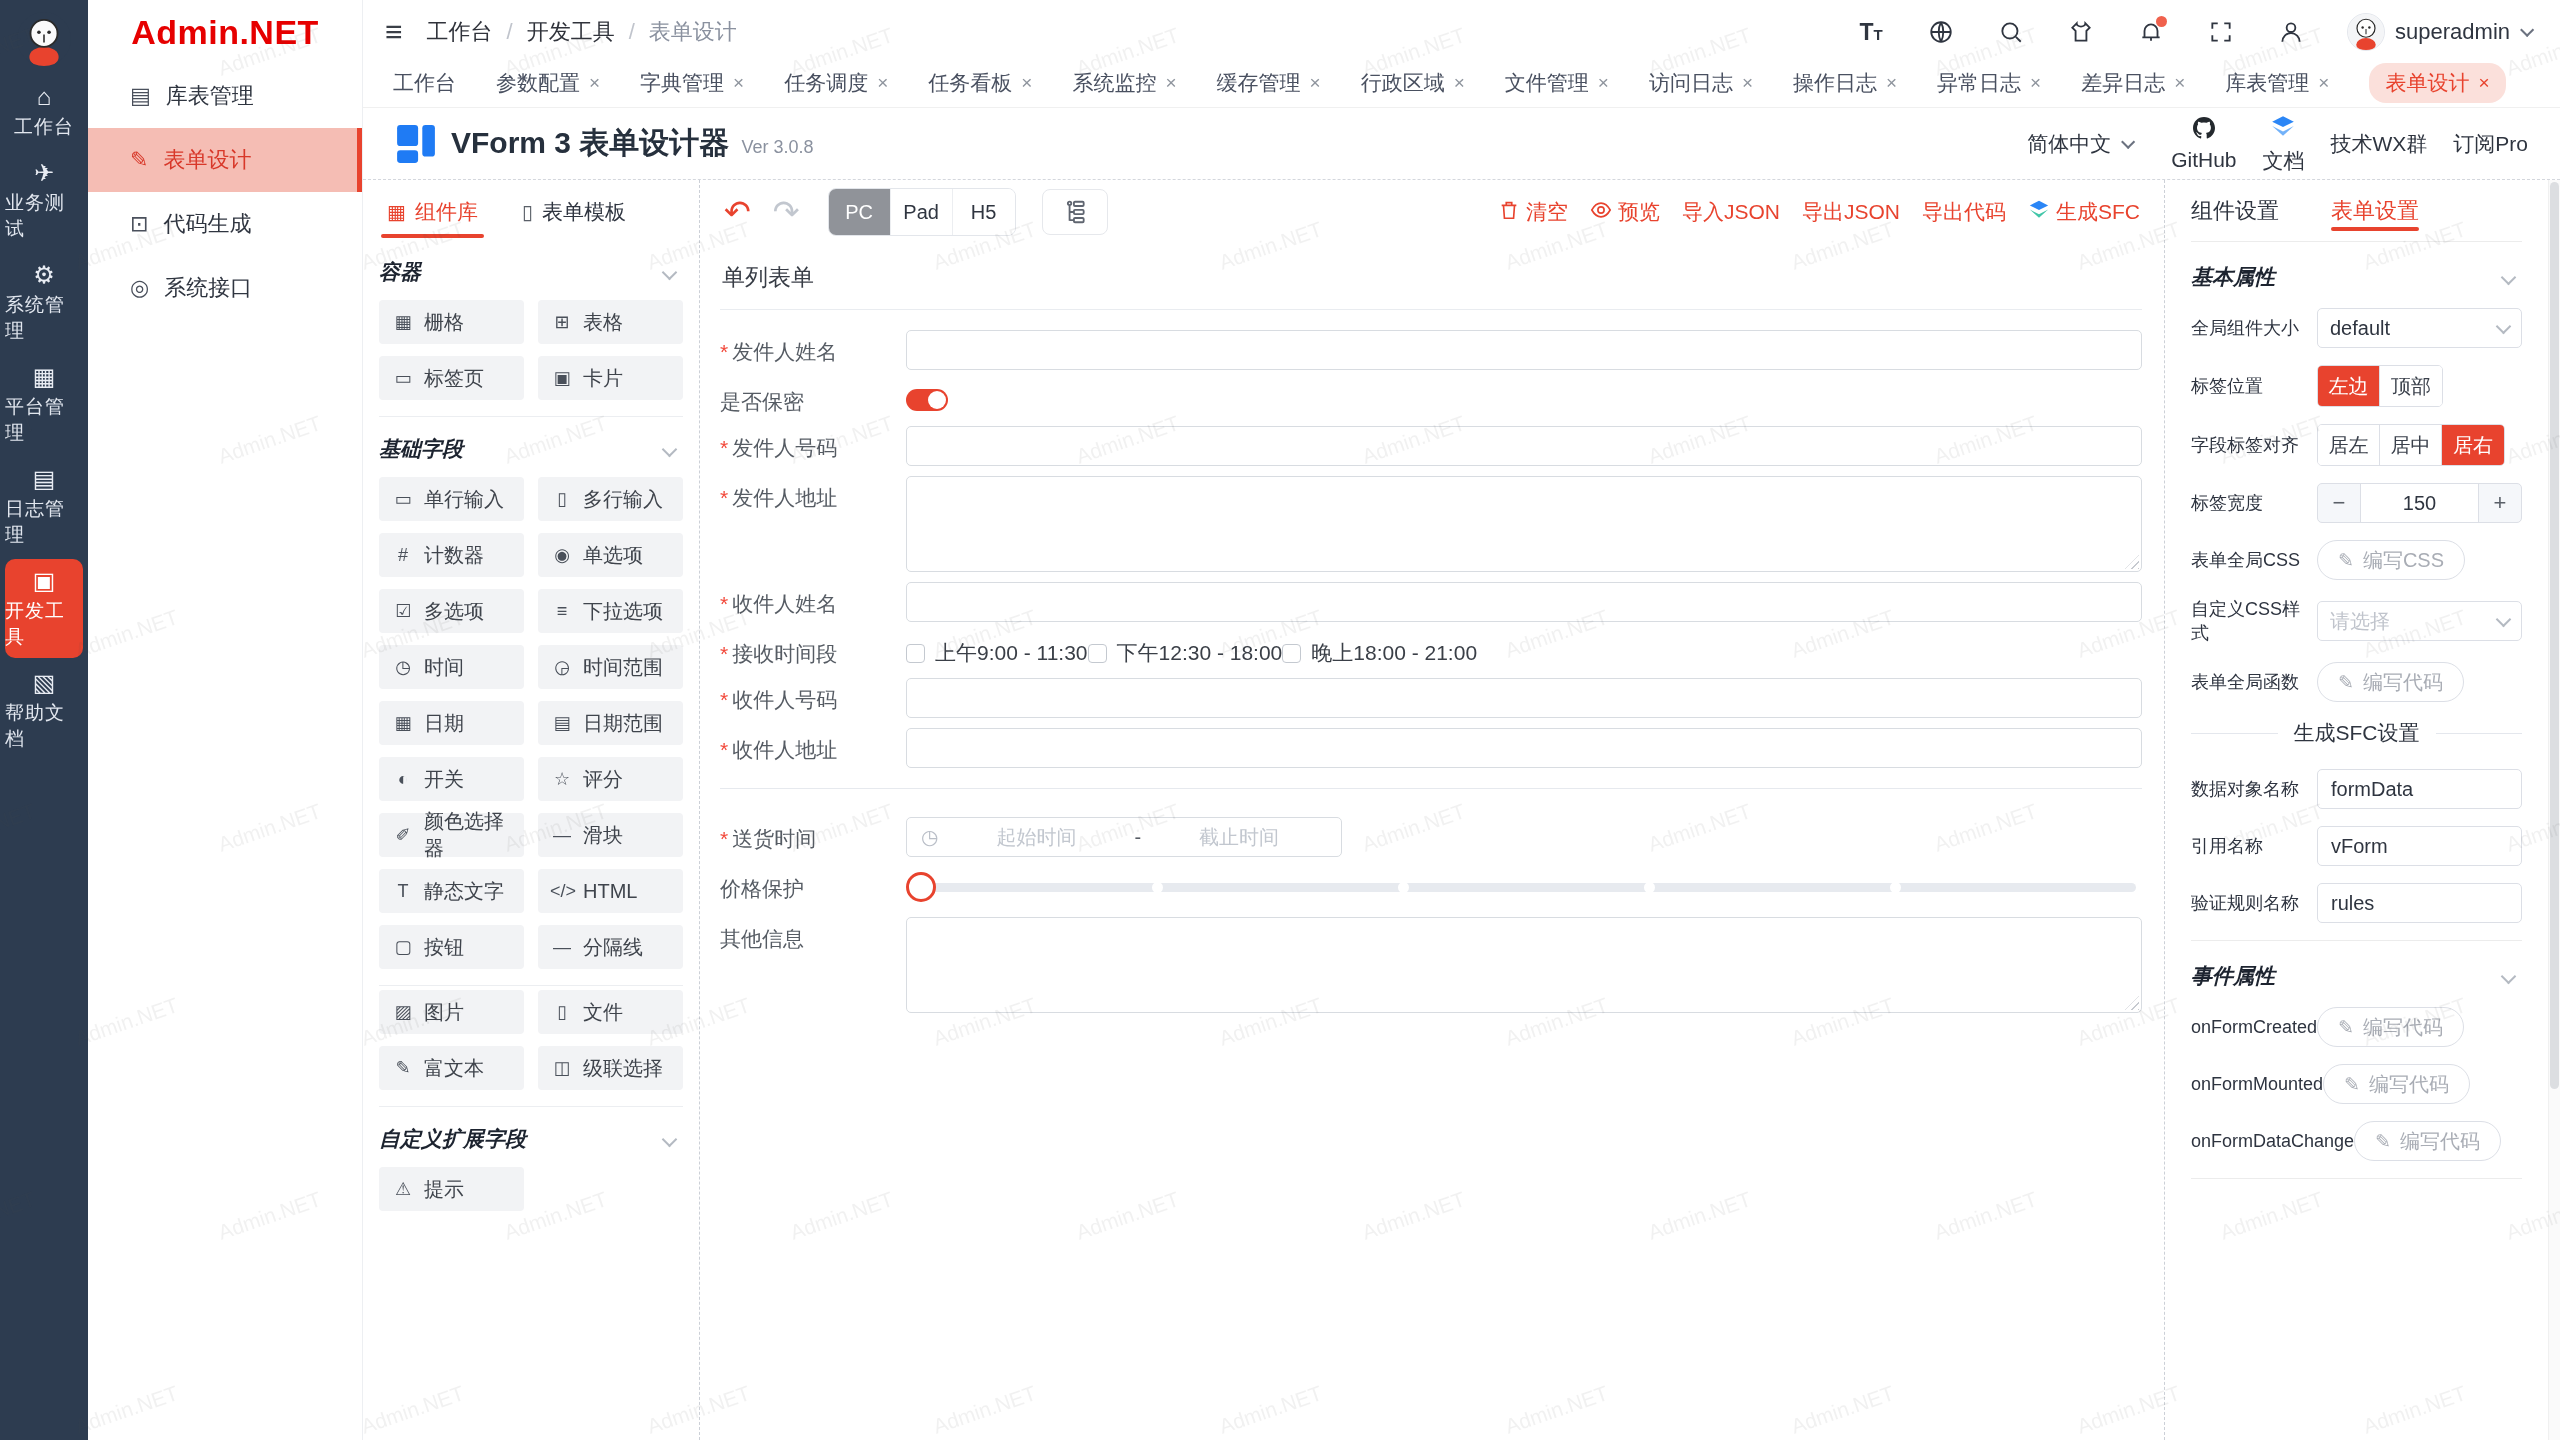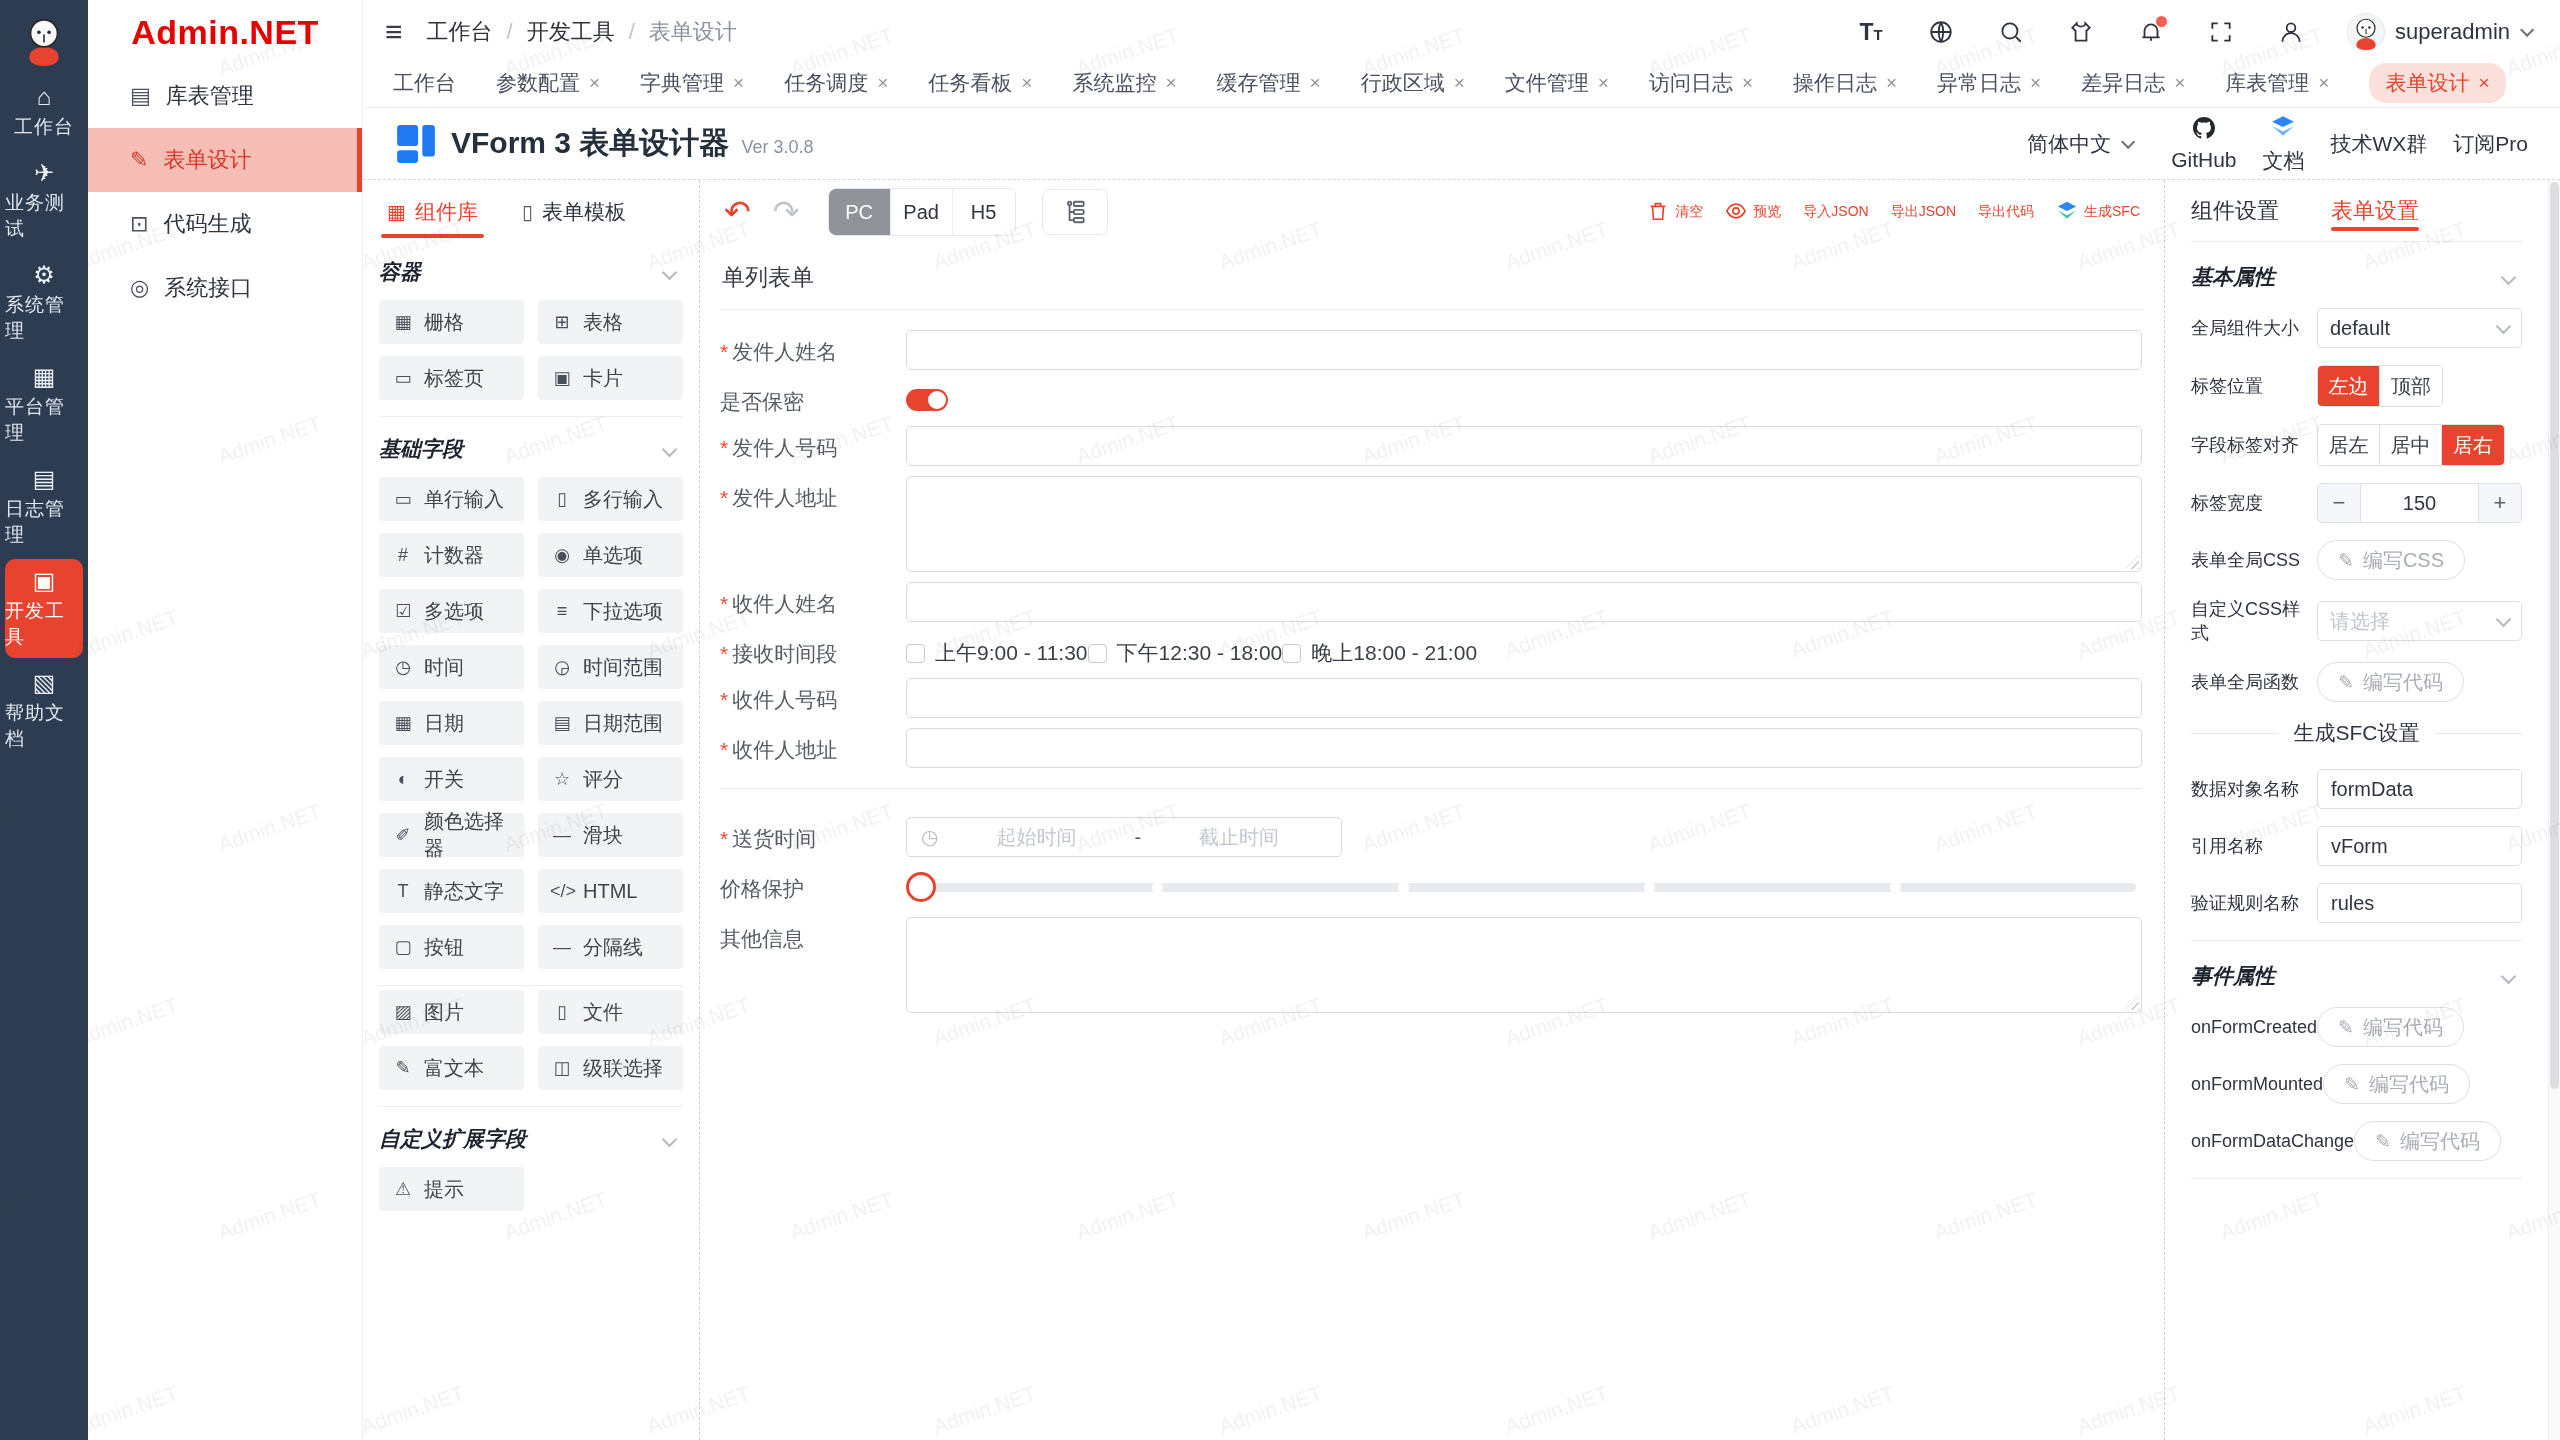--- a/index.html
+++ b/index.html
@@ -85,21 +85,21 @@
   .center { flex:1; min-width:0; display:flex; flex-direction:column; }
   .toolbar { height:64px; display:flex; align-items:center; padding:0 24px; }
   .undo { font-size:32px; color:#e8432e; cursor:pointer; margin-right:22px; line-height:1; }
   .redo { font-size:32px; color:#c2c7cf; cursor:pointer; margin-right:28px; line-height:1; }
   .seg-group { display:flex; border:1px solid #e3e6eb; border-radius:8px; overflow:hidden; }
   .seg-btn { min-width:62px; height:46px; line-height:46px; text-align:center; font-size:20px; color:#2f3540; background:#fff; border-right:1px solid #eceef1; cursor:pointer; padding:0 8px; }
   .seg-btn:last-child { border-right:none; }
   .seg-btn.active { background:#909399; color:#fff; }
   .tree-btn { width:66px; height:46px; border:1px solid #e6e8ec; border-radius:8px; margin-left:26px; display:flex; align-items:center; justify-content:center; cursor:pointer; }
   .toolbar-actions { margin-left:auto; display:flex; align-items:center; gap:22px; }
-  .t-act { display:flex; align-items:center; gap:6px; font-size:14px; color:#e8432e; cursor:pointer; white-space:nowrap; }
+  .t-act { display:flex; align-items:center; gap:6px; font-size:21px; color:#e8432e; cursor:pointer; white-space:nowrap; }
   .t-act svg { width:22px; height:22px; }
 
   .canvas { flex:1; padding:10px 22px 0 20px; overflow:hidden; }
   .form-title { font-size:23px; color:#383d46; padding:8px 2px 16px; border-bottom:1px solid #e9ecf0; margin-bottom:20px; cursor:pointer; }
   .frow { display:flex; align-items:flex-start; margin-bottom:10px; cursor:pointer; }
   .flabel { width:186px; flex-shrink:0; padding-top:8px; font-size:21px; color:#565c64; }
   .req { color:#f2493b; margin-right:4px; }
   .fctrl { flex:1; position:relative; }
   .inp { height:40px; border:1px solid #d8dce1; border-radius:5px; background:#fff; width:100%; }
   .ta { height:96px; border:1px solid #d8dce1; border-radius:5px; background:#fff; width:100%; position:relative; }

